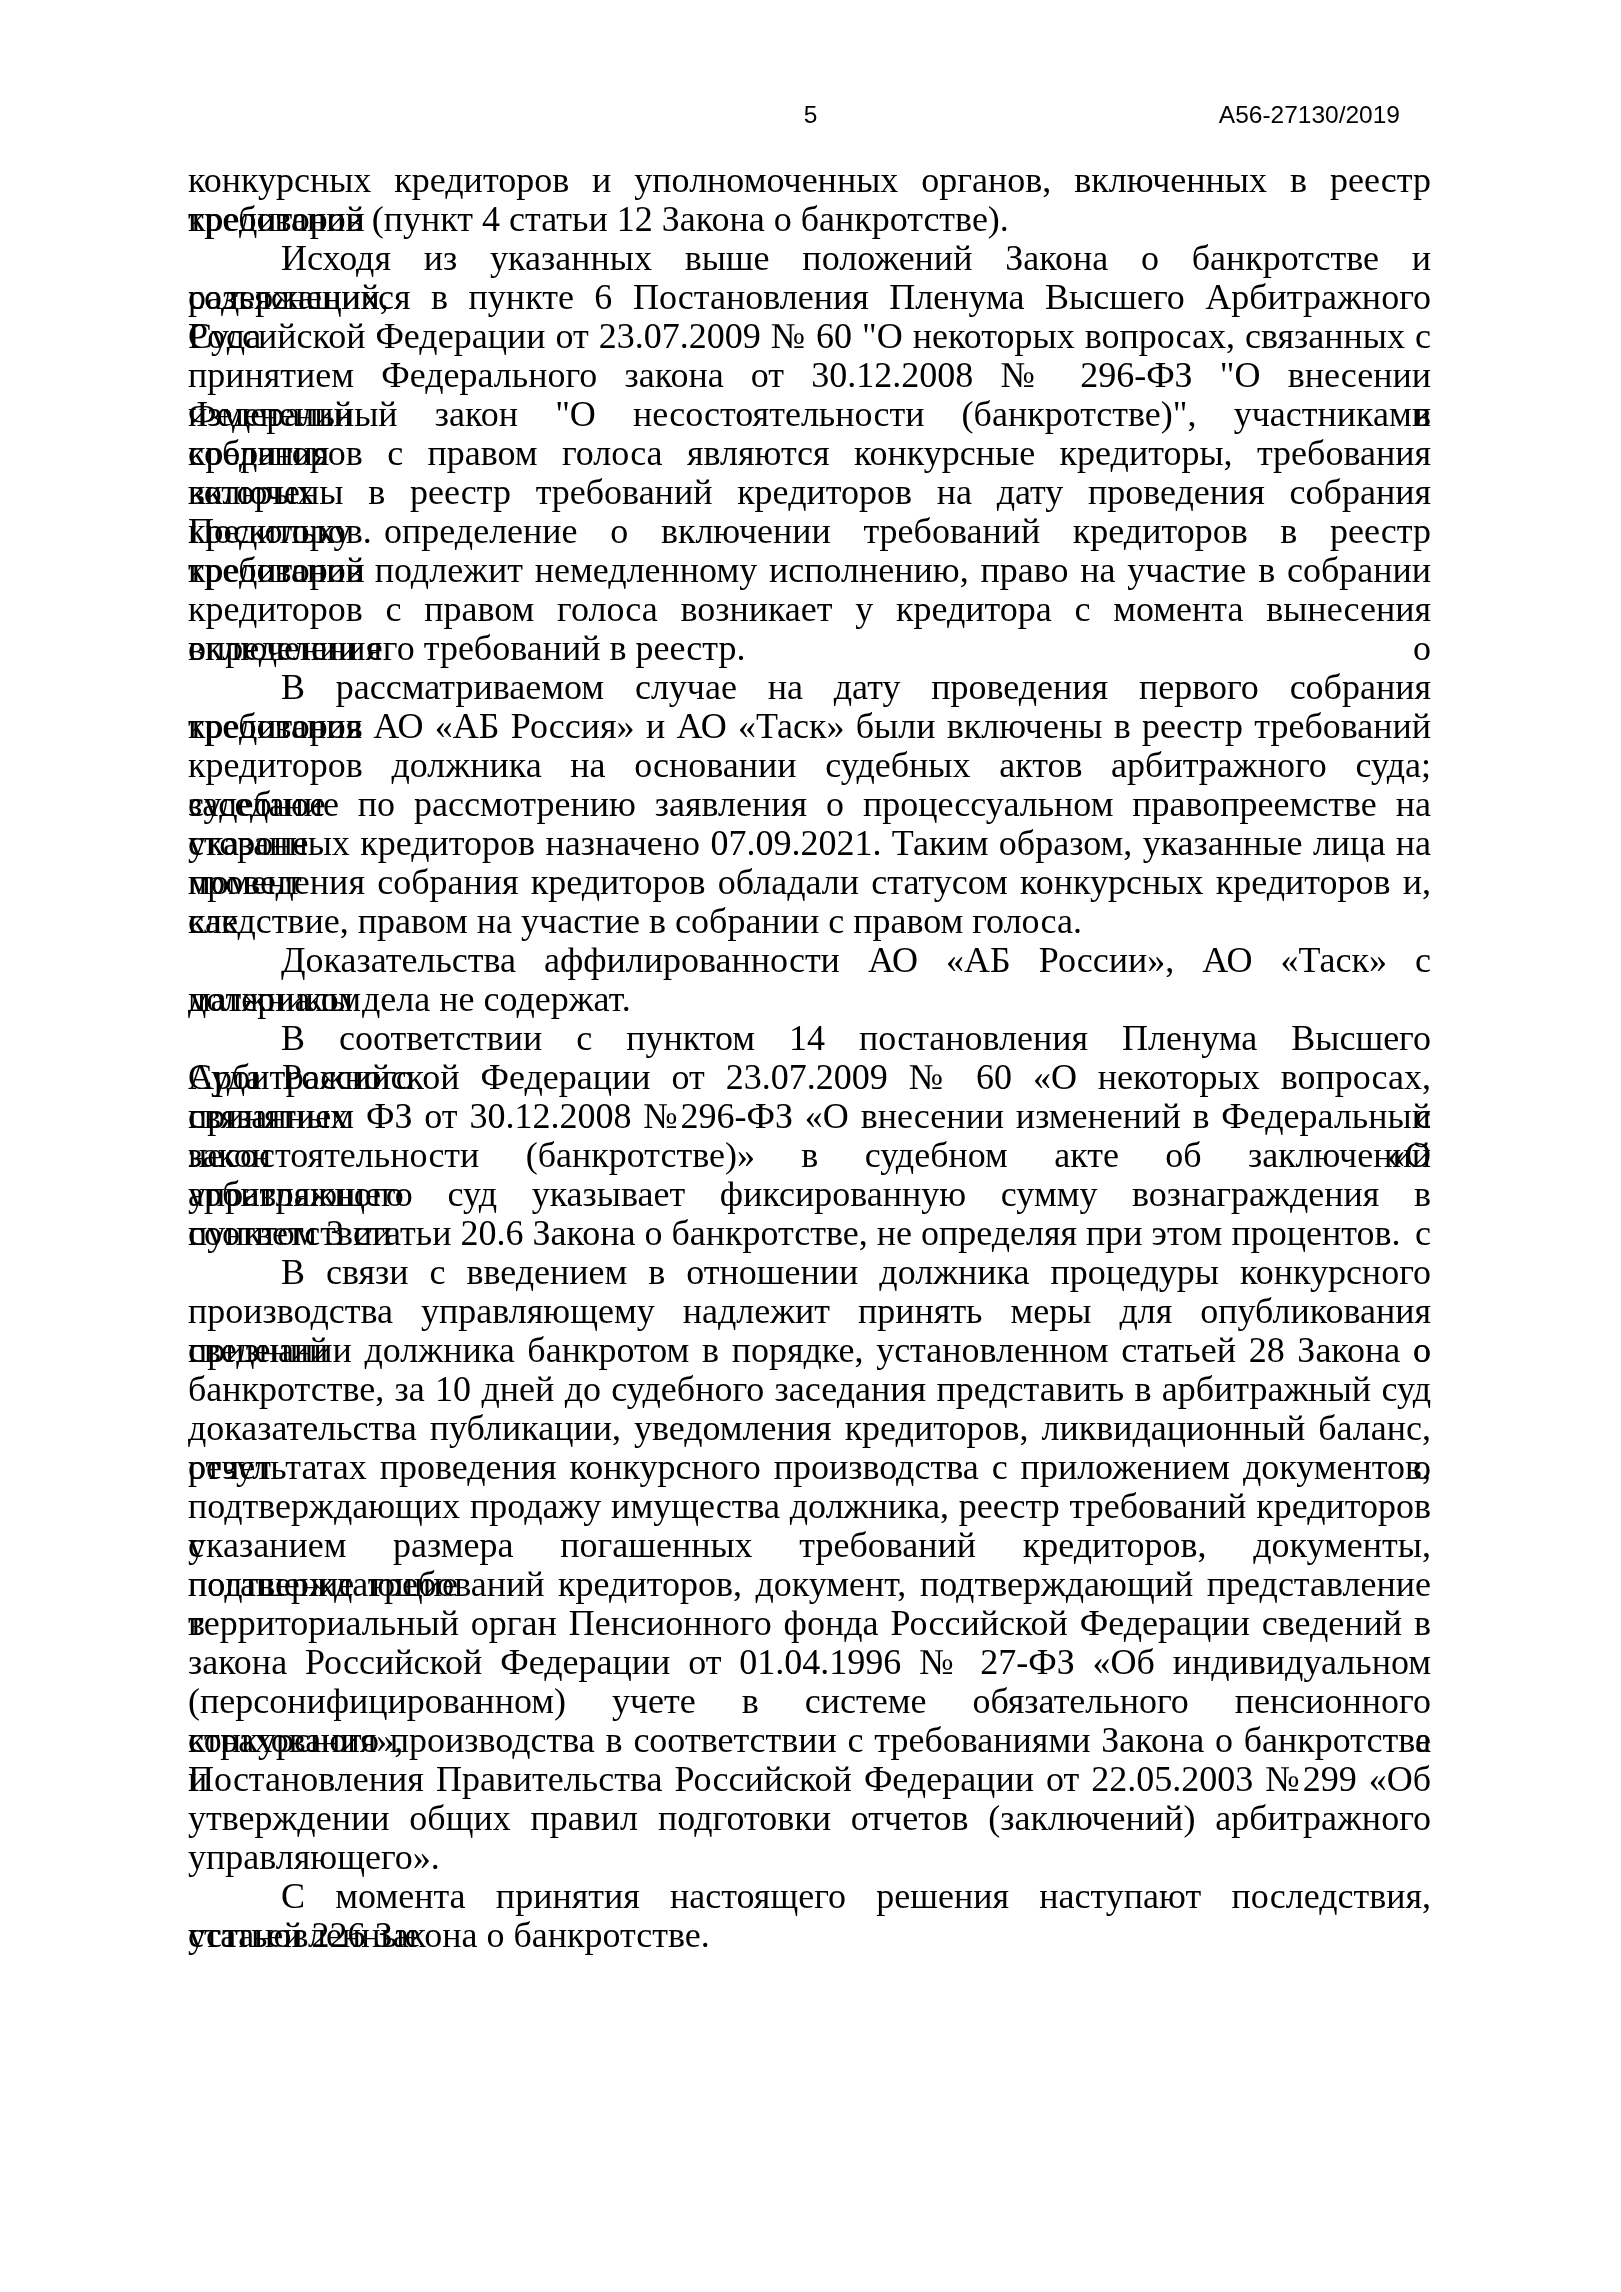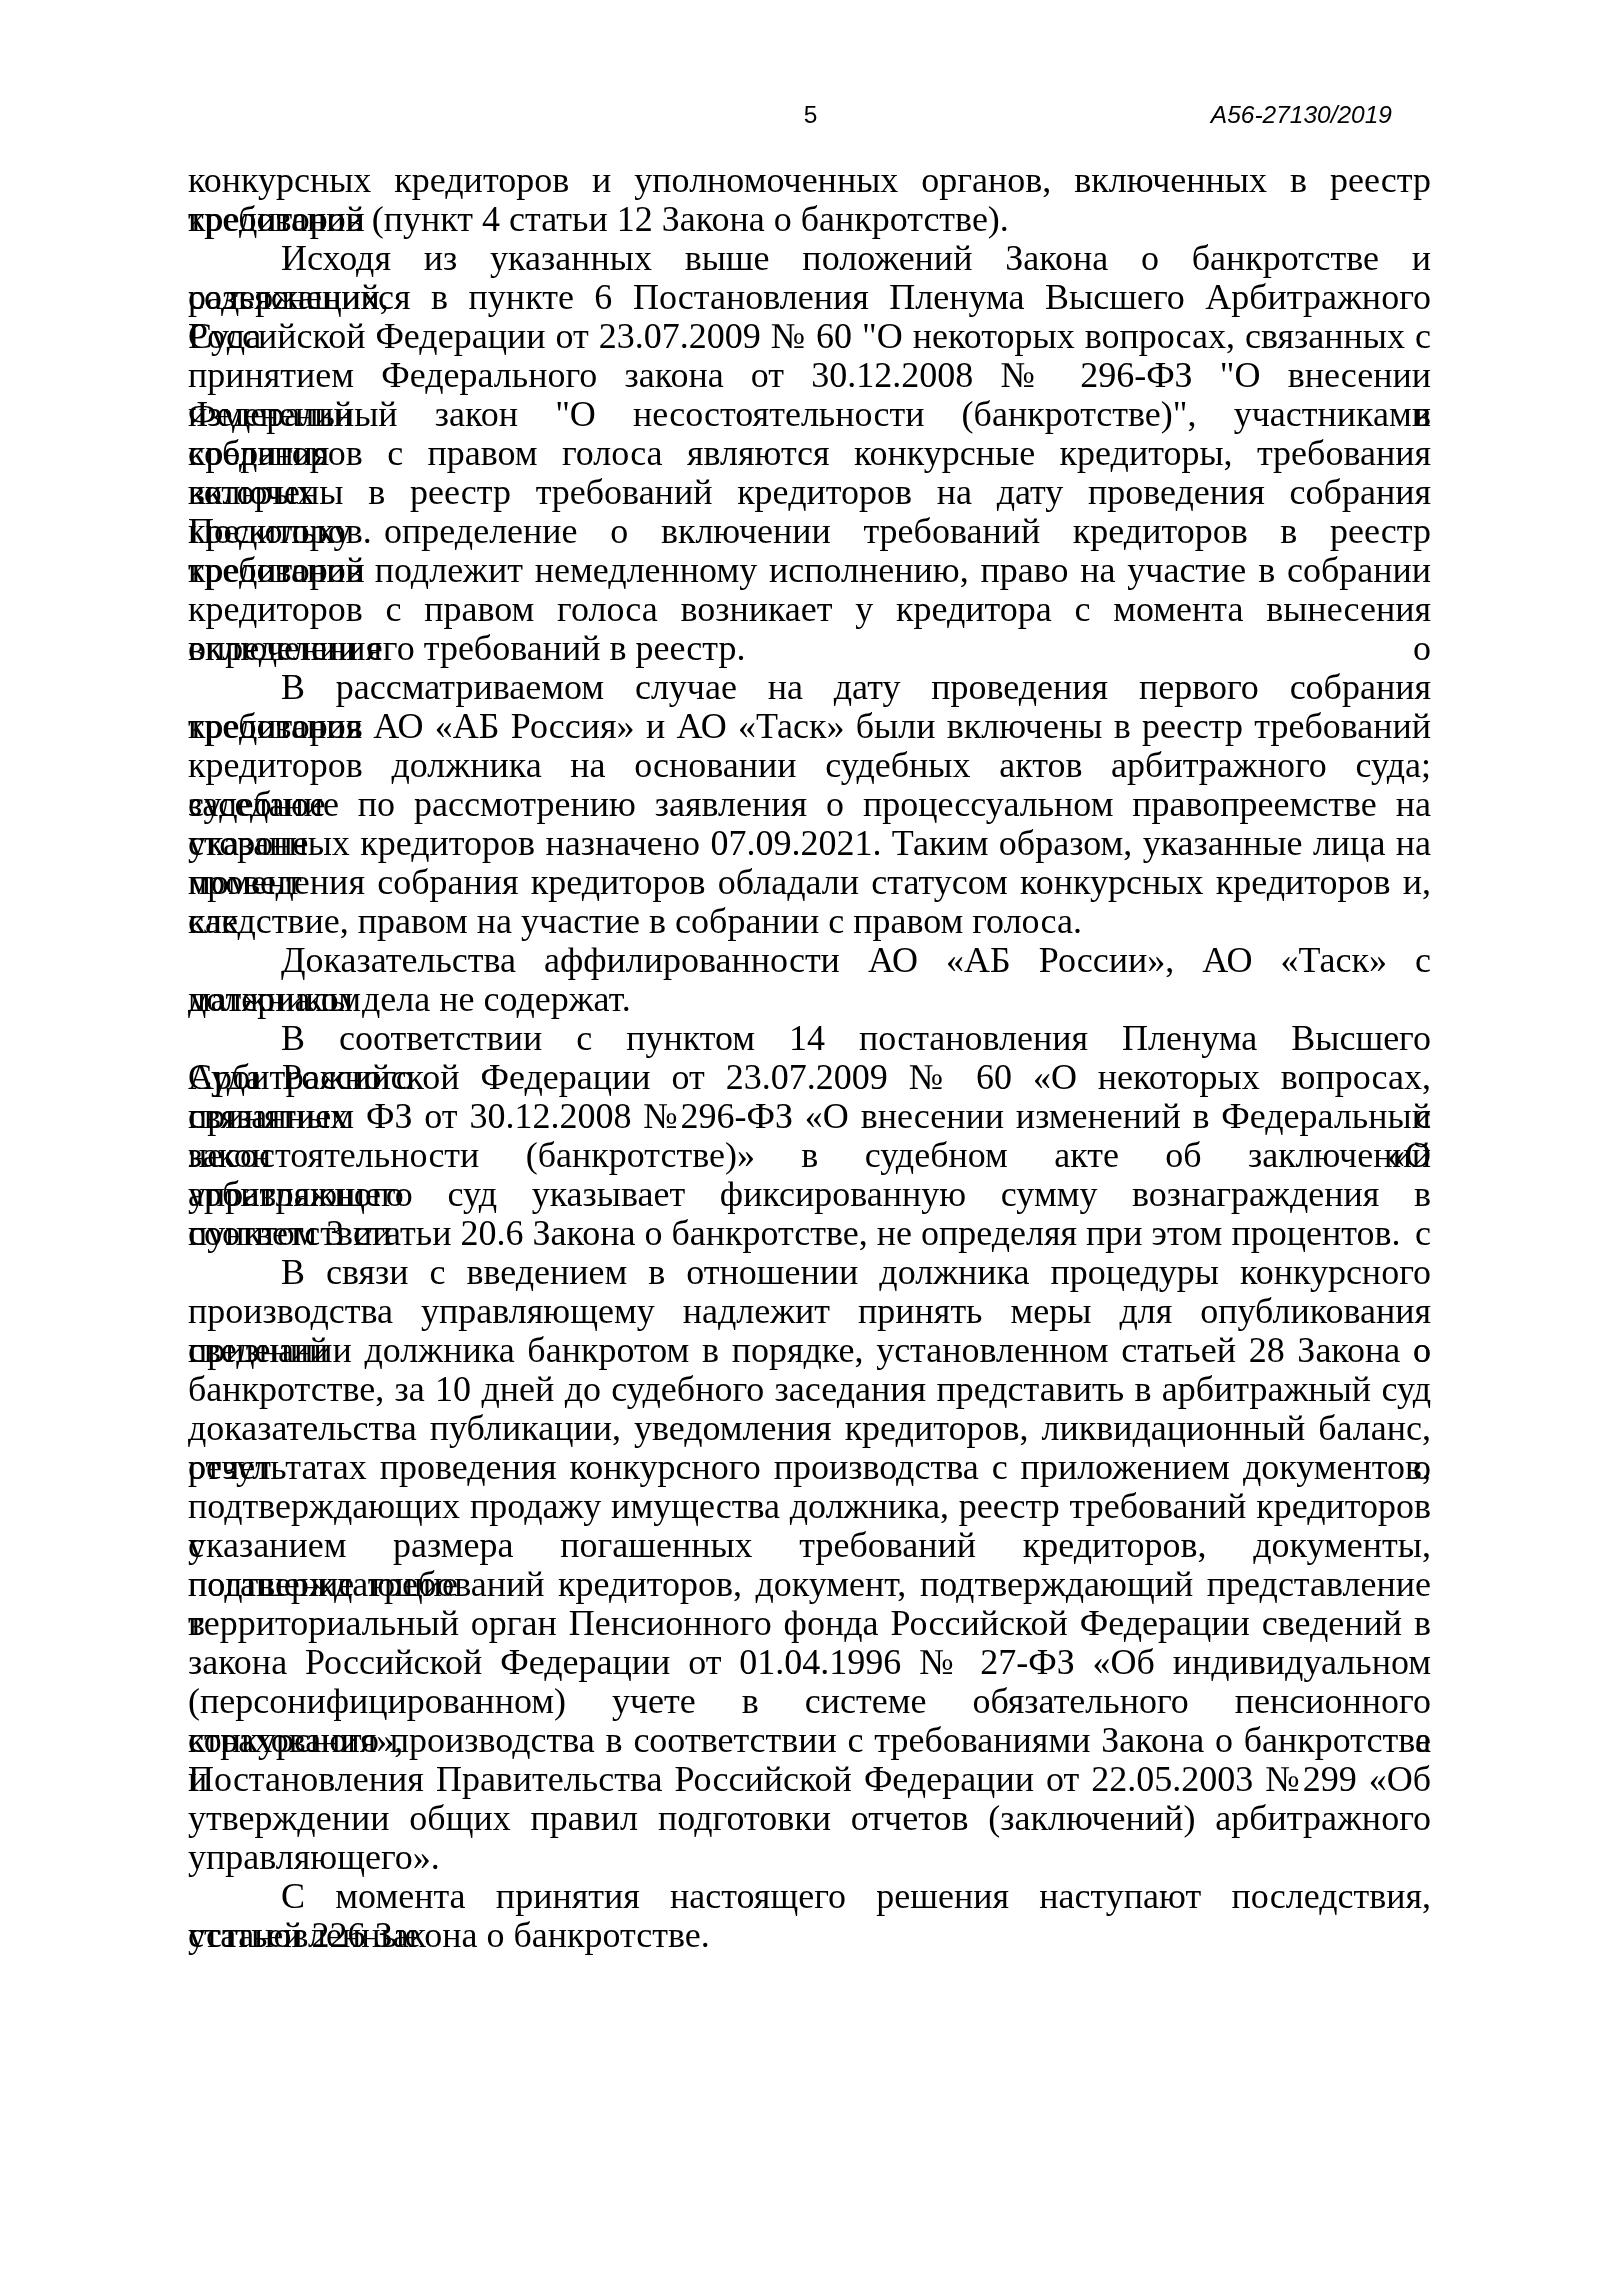--- a/index.html
+++ b/index.html
@@ -28,23 +28,22 @@
   }
   .page-number {
     position: absolute;
     left: 0;
     top: 0;
     width: 1621px;
     text-align: center;
   }
   .case-number {
     position: absolute;
-    right: 229px;
+    right: 221px;
     top: 0;
-    font-style: italic;
   }
   .content {
     position: absolute;
     top: 161px;
     left: 188px;
     width: 1243px;
     font-size: 36px;
     line-height: 39px;
   }
   .paragraph {

